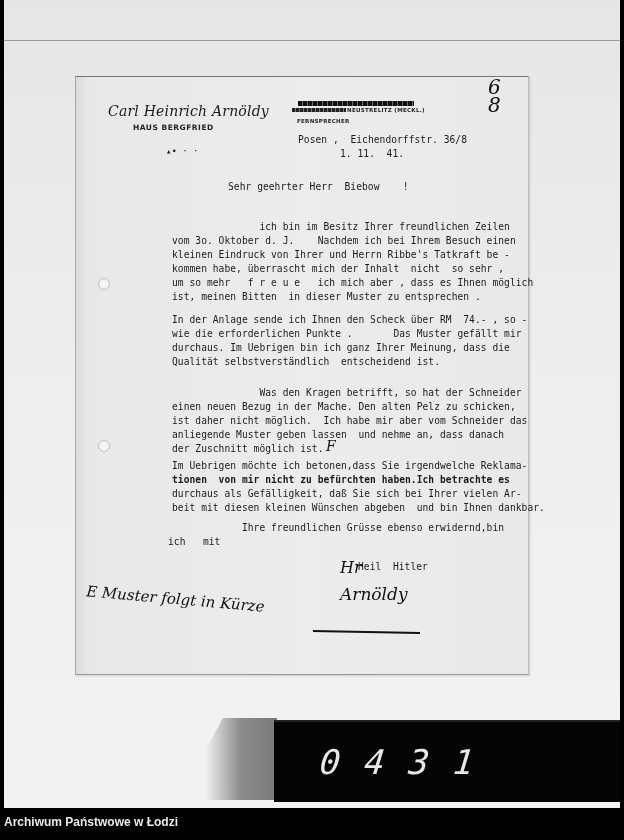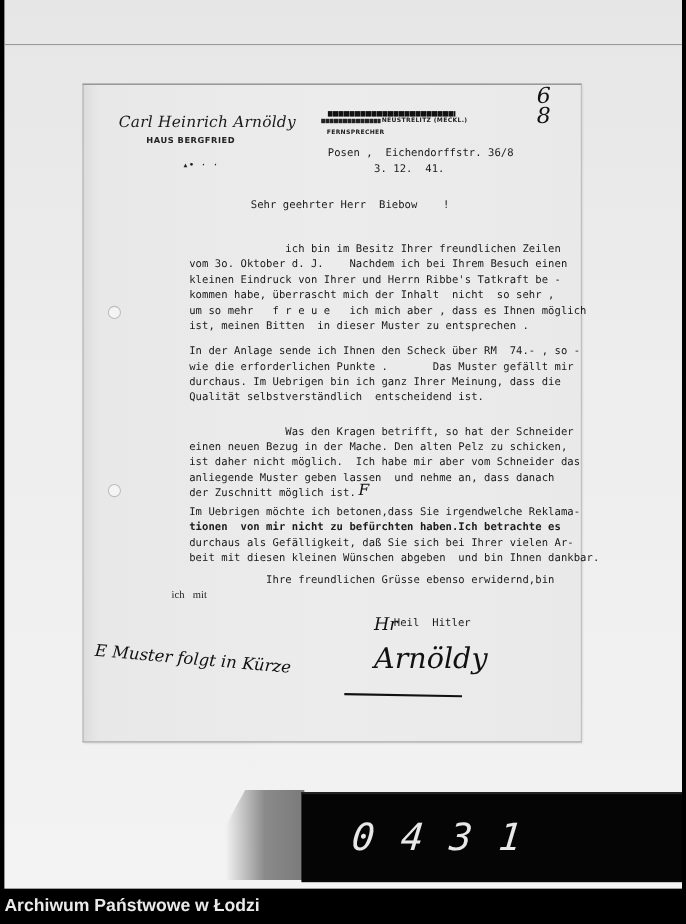--- a/index.html
+++ b/index.html
@@ -45,21 +45,21 @@
     background:linear-gradient(90deg,rgba(150,150,150,0) 0%,#8a8a8a 50%,#7a7a7a 100%);
     clip-path: polygon(25% 0,100% 0,100% 100%,0 100%,0 40%);
   }
   .digits {
     position:absolute; left:320px; top:742px; font-family:"DejaVu Sans Mono", monospace; font-size:34px; color:#e8e8e8;
     letter-spacing:24px; font-style:italic; font-weight:normal; transform:skewX(-6deg);
   }
   .footer {
     position:absolute; left:0; top:808px; width:624px; height:32px; background:#000;
   }
-  .footer-text { position:absolute; left:4px; top:815px; font-family:"Liberation Sans", sans-serif; font-size:16px; color:#eaeaea; font-weight:bold; }
+  .footer-text { position:absolute; left:4px; top:815px; font-family:"Liberation Sans", sans-serif; font-size:12px; color:#eaeaea; font-weight:bold; }
   .edge-l { position:absolute; left:0; top:0; width:4px; height:808px; background:#000; }
   .edge-r { position:absolute; left:620px; top:0; width:4px; height:808px; background:#000; }
 </style>
 </head>
 <body>
 
 <div class="edge-l"></div>
 <div class="scan"></div>
 <div class="edge-r"></div>
 <div class="topline"></div>
@@ -73,21 +73,21 @@
 <div class="lh-strike"></div>
 <div class="lh-strike2"></div>
 <div class="lh-city">NEUSTRELITZ (MECKL.)</div>
 <div class="lh-phone">FERNSPRECHER</div>
 <div class="specks">▴•   ·    ·</div>
 
 <div class="hand" style="left:488px;top:78px;font-size:20px;line-height:18px;white-space:pre;">6
 8</div>
 
 <div class="mono" style="left:298px;top:133px;">Posen ,  Eichendorffstr. 36/8</div>
-<div class="mono" style="left:340px;top:147px;">3. 12.  41.</div>
+<div class="mono" style="left:340px;top:147px;">1. 11.  41.</div>
 
 <div class="mono" style="left:228px;top:180px;">Sehr geehrter Herr  Biebow    !</div>
 
 <div class="mono" style="left:172px;top:220px;">               ich bin im Besitz Ihrer freundlichen Zeilen</div>
 <div class="mono" style="left:172px;top:234px;">vom 3o. Oktober d. J.    Nachdem ich bei Ihrem Besuch einen</div>
 <div class="mono" style="left:172px;top:248px;">kleinen Eindruck von Ihrer und Herrn Ribbe's Tatkraft be -</div>
 <div class="mono" style="left:172px;top:262px;">kommen habe, überrascht mich der Inhalt  nicht  so sehr ,</div>
 <div class="mono" style="left:172px;top:276px;">um so mehr   f r e u e   ich mich aber , dass es Ihnen möglich</div>
 <div class="mono" style="left:172px;top:290px;">ist, meinen Bitten  in dieser Muster zu entsprechen .</div>
 
@@ -102,26 +102,26 @@
 <div class="mono" style="left:172px;top:428px;">anliegende Muster geben lassen  und nehme an, dass danach</div>
 <div class="mono" style="left:172px;top:442px;">der Zuschnitt möglich ist.</div>
 <div class="hand" style="left:326px;top:438px;font-size:14px;">F</div>
 
 <div class="mono" style="left:172px;top:459px;">Im Uebrigen möchte ich betonen,dass Sie irgendwelche Reklama-</div>
 <div class="mono" style="left:172px;top:473px;font-weight:bold;">tionen  von mir nicht zu befürchten haben.Ich betrachte es</div>
 <div class="mono" style="left:172px;top:487px;">durchaus als Gefälligkeit, daß Sie sich bei Ihrer vielen Ar-</div>
 <div class="mono" style="left:172px;top:501px;">beit mit diesen kleinen Wünschen abgeben  und bin Ihnen dankbar.</div>
 
 <div class="mono" style="left:172px;top:521px;">            Ihre freundlichen Grüsse ebenso erwidernd,bin</div>
-<div class="mono" style="left:156px;top:535px;font-family:Liberation Serif, serif;">ich   mit</div>
+<div class="mono" style="left:168px;top:535px;">ich   mit</div>
 <div class="mono" style="left:358px;top:560px;">Heil  Hitler</div>
 
 <div class="hand" style="left:86px;top:590px;font-size:15px;transform:rotate(5deg);">E Muster folgt in Kürze</div>
 <div class="hand" style="left:340px;top:558px;font-size:16px;">Hr</div>
-<div class="hand" style="left:340px;top:584px;font-size:26px;">Arnöldy</div>
+<div class="hand" style="left:340px;top:584px;font-size:17px;">Arnöldy</div>
 <div class="sig-line"></div>
 
 <div class="counter-shadow"></div>
 <div class="counter"></div>
 <div class="digits">0431</div>
 
 <div class="footer"></div>
 <div class="footer-text">Archiwum Państwowe w Łodzi</div>
 
 </body></html>

